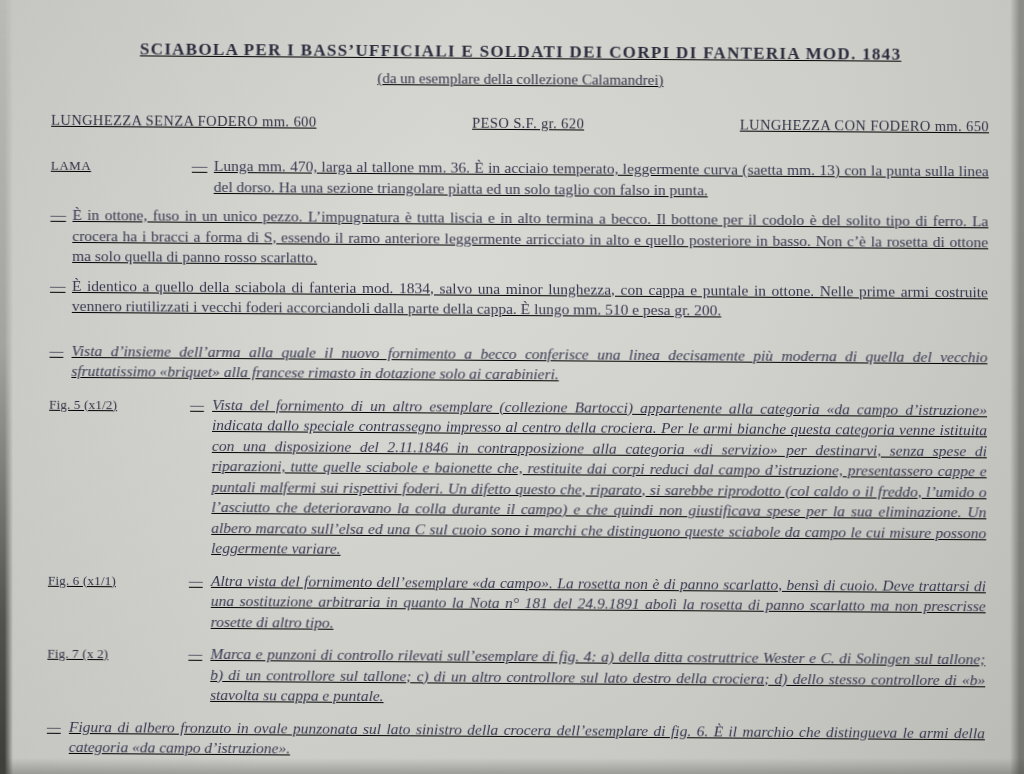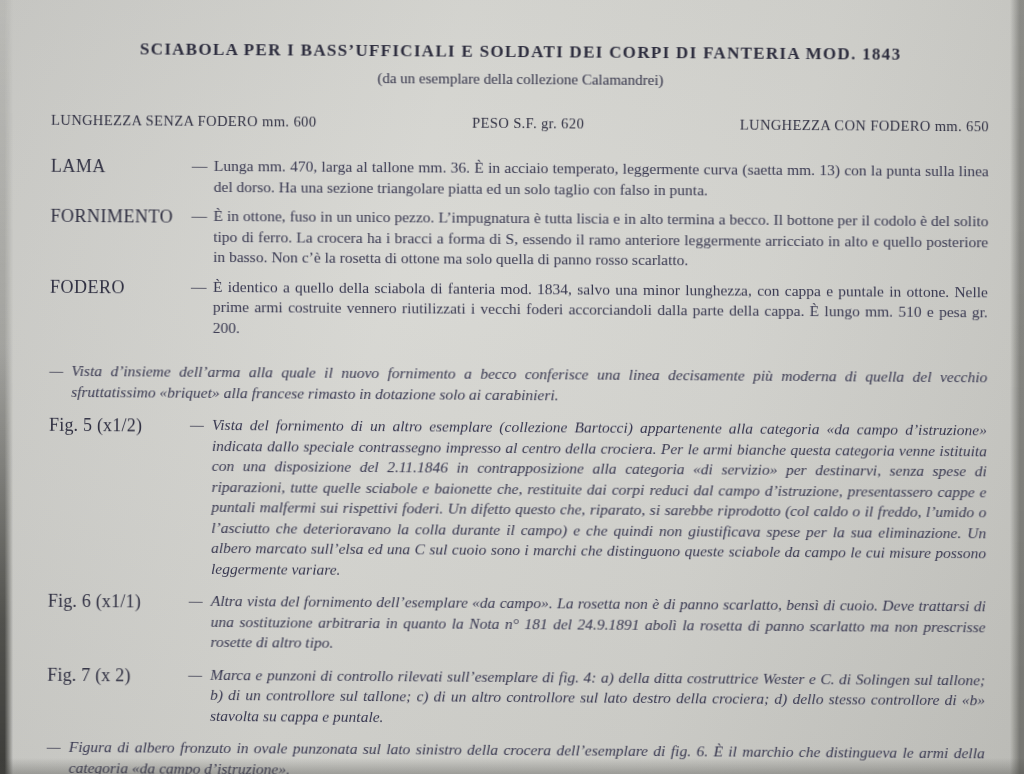--- a/index.html
+++ b/index.html
@@ -8,20 +8,21 @@
     font-family: "Liberation Serif", "DejaVu Serif", serif;
     overflow: hidden;
   }
   .page {
     position: relative;
     width: 1024px; height: 774px;
     background:
       radial-gradient(ellipse 120% 90% at 45% 35%, rgba(255,255,255,0.10), rgba(0,0,0,0.06)),
       linear-gradient(105deg, #c9c9c5 0%, #d5d5d0 38%, #d1d1cc 68%, #c3c3be 100%);
     overflow: hidden;
+    text-decoration: underline;
   }
   
   .edge { position: absolute; pointer-events: none; }
   .edge-left {
     left: 0; top: 0; width: 13px; height: 774px;
     background: linear-gradient(to bottom, rgba(90,90,86,0.10) 0%, rgba(72,72,68,0.30) 45%, rgba(52,52,48,0.80) 80%, rgba(45,45,42,0.90) 100%);
     -webkit-mask-image: linear-gradient(to right, #000 35%, transparent);
             mask-image: linear-gradient(to right, #000 35%, transparent);
   }
   .edge-right {
@@ -67,21 +68,21 @@
     display: flex;
     align-items: flex-start;
     font-size: 15.5px;
     line-height: 20.5px;
   }
   .entry + .entry { margin-top: 9px; }
   .entry.first-figure { margin-top: 24px; }
   .entry.figure + .entry.figure { margin-top: 12px; }
   .entry-label {
     flex: 0 0 141px;
-    font-size: 18px;
+    font-size: 13px;
     letter-spacing: 0.5px;
     color: #303042;
     padding-top: 1px;
   }
   .entry-dash { flex: 0 0 22px; }
   .entry-text {
     flex: 1 1 auto;
     margin: 0;
     text-align: justify;
     color: #383850;
@@ -105,26 +106,24 @@
       <span>LUNGHEZZA CON FODERO mm. 650</span>
     </div>
 
     <div class="entries" id="entries">
         <div class="entry">
     <span class="entry-label">LAMA</span>
     <span class="entry-dash">—</span>
     <p class="entry-text">Lunga mm. 470, larga al tallone mm. 36. È in acciaio temperato, leggermente curva (saetta mm. 13) con la punta sulla linea del dorso. Ha una sezione triangolare piatta ed un solo taglio con falso in punta.</p>
   </div>
         <div class="entry">
-    <span class="entry-label">FORNIMENTO</span>
     <span class="entry-dash">—</span>
     <p class="entry-text">È in ottone, fuso in un unico pezzo. L’impugnatura è tutta liscia e in alto termina a becco. Il bottone per il codolo è del solito tipo di ferro. La crocera ha i bracci a forma di S, essendo il ramo anteriore leggermente arricciato in alto e quello posteriore in basso. Non c’è la rosetta di ottone ma solo quella di panno rosso scarlatto.</p>
   </div>
         <div class="entry">
-    <span class="entry-label">FODERO</span>
     <span class="entry-dash">—</span>
     <p class="entry-text">È identico a quello della sciabola di fanteria mod. 1834, salvo una minor lunghezza, con cappa e puntale in ottone. Nelle prime armi costruite vennero riutilizzati i vecchi foderi accorciandoli dalla parte della cappa. È lungo mm. 510 e pesa gr. 200.</p>
   </div>
         <div class="entry italic figure first-figure">
     <span class="entry-dash">—</span>
     <p class="entry-text">Vista d’insieme dell’arma alla quale il nuovo fornimento  a becco conferisce una linea decisamente più moderna di quella del vecchio sfruttatissimo «briquet» alla francese rimasto in dotazione solo ai carabinieri.</p>
   </div>
         <div class="entry italic figure">
     <span class="entry-label">Fig. 5 (x1/2)</span>
     <span class="entry-dash">—</span>

